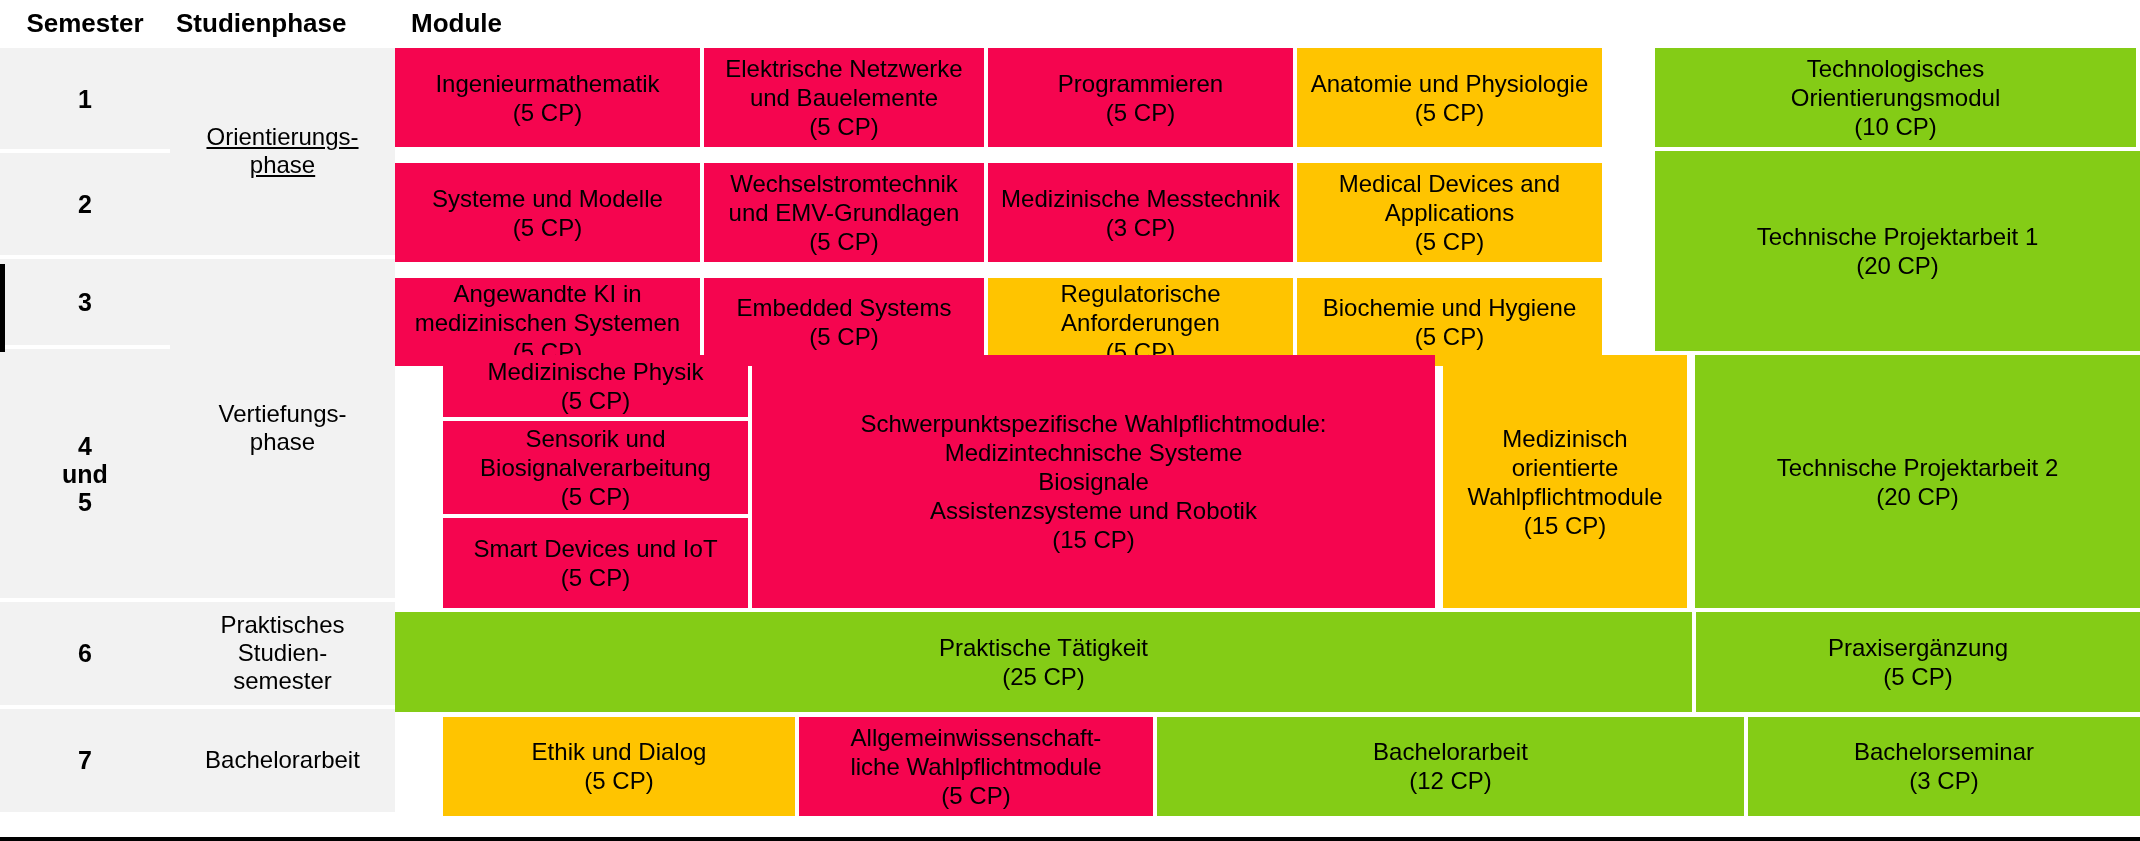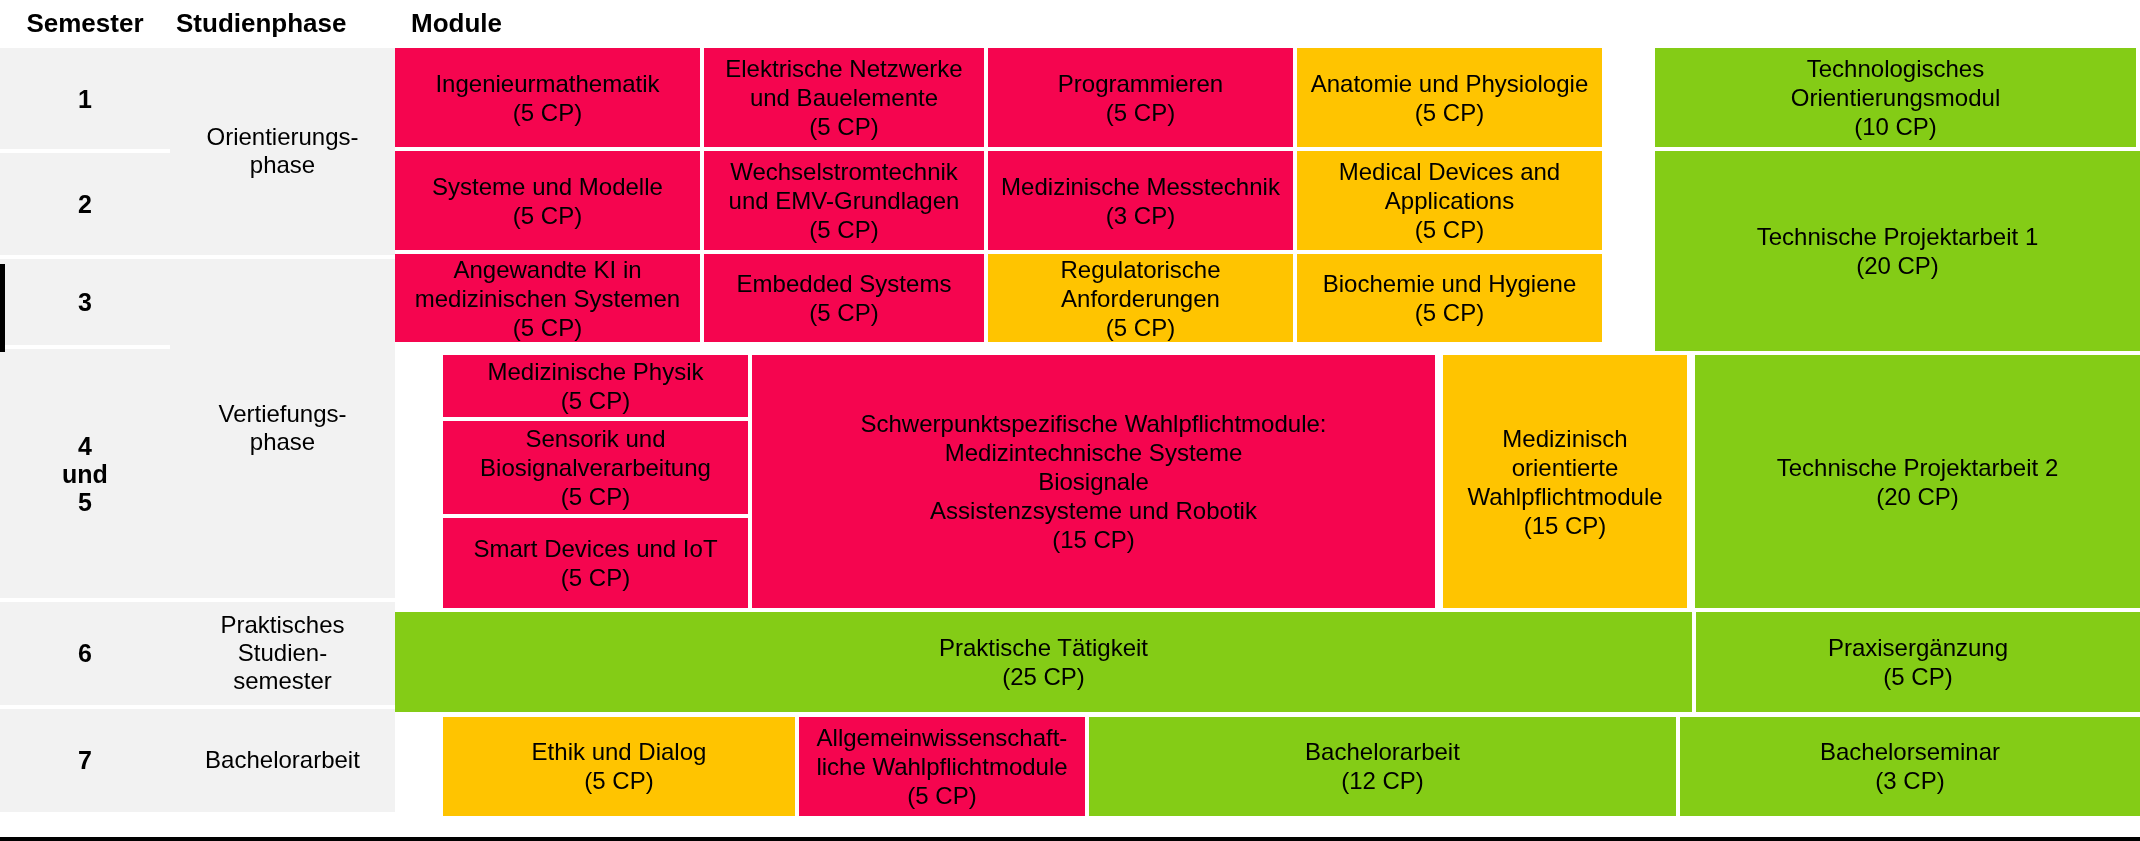--- a/index.html
+++ b/index.html
@@ -91,21 +91,21 @@
   .gray {
     background: #84cc16;
     color: #000;
   }
 
   .mod-row {
     display: flex;
     flex-direction: row;
     align-items: stretch;
   }
-  .mrow-gap { margin-bottom: 4px; }
+  .mrow-gap { margin-bottom: 16px; }
 
   .w1 { width: 305px; }
   .w2 { width: 280px; }
   .w3 { width: 305px; }
   .w4 { width: 305px; }
 
   .mod {
     box-sizing: border-box;
     margin-right: 4px;
     display: flex;
@@ -160,21 +160,21 @@
       <div class="cell sem-cell multiline" style="height:103px;">2</div>
       <div class="cell sem-cell multiline" style="height:88px;">3</div>
       <div class="cell sem-cell multiline" style="height:253px;">4
 und
 5</div>
       <div class="cell sem-cell multiline" style="height:104px;">6</div>
       <div class="cell sem-cell multiline" style="height:105px;">7</div>
     </div>
 
     <div class="col-phase">
-      <div class="cell phase-cell multiline" style="height:210px;">Orientierungs-
+      <div class="cell phase-cell multiline" style="height:210px;text-decoration:underline;">Orientierungs-
 phase</div>
       <div class="cell phase-cell multiline" style="height:345px;">Vertiefungs-
 phase</div>
       <div class="cell phase-cell multiline" style="height:104px;">Praktisches
 Studien-
 semester</div>
       <div class="cell phase-cell multiline" style="height:105px;">Bachelorarbeit</div>
     </div>
 
     <div class="col-modules">
@@ -251,21 +251,21 @@
       <div class="mod-row" style="height:100px;margin-top:4px;">
         <div class="mod gray multiline" style="width:1297px;margin-right:4px;">Praktische Tätigkeit
 (25 CP)</div>
         <div class="mod gray multiline" style="flex:1;">Praxisergänzung
 (5 CP)</div>
       </div>
 
       <div class="mod-row" style="height:100px;margin-top:5px;margin-left:48px;">
         <div class="mod yellow multiline" style="width:352px;margin-right:4px;">Ethik und Dialog
 (5 CP)</div>
-        <div class="mod red multiline" style="width:286px;margin-right:4px;">Allgemeinwissenschaft-
+        <div class="mod red multiline" style="width:354px;margin-right:4px;">Allgemeinwissenschaft-
 liche Wahlpflichtmodule
 (5 CP)</div>
         <div class="mod gray multiline" style="width:587px;margin-right:4px;">Bachelorarbeit
 (12 CP)</div>
         <div class="mod gray multiline" style="flex:1;">Bachelorseminar
 (3 CP)</div>
       </div>
 
     </div>
   </div>

